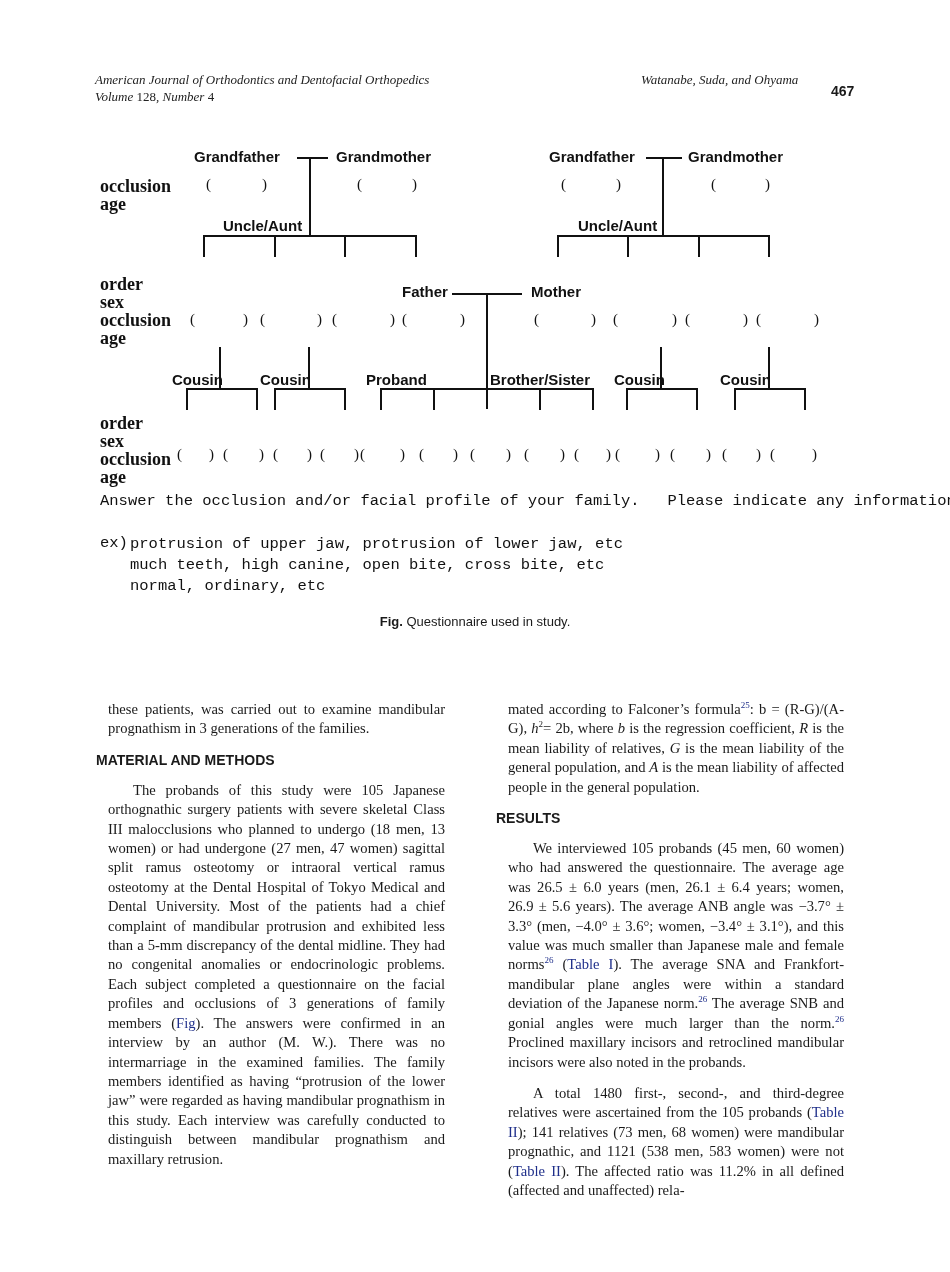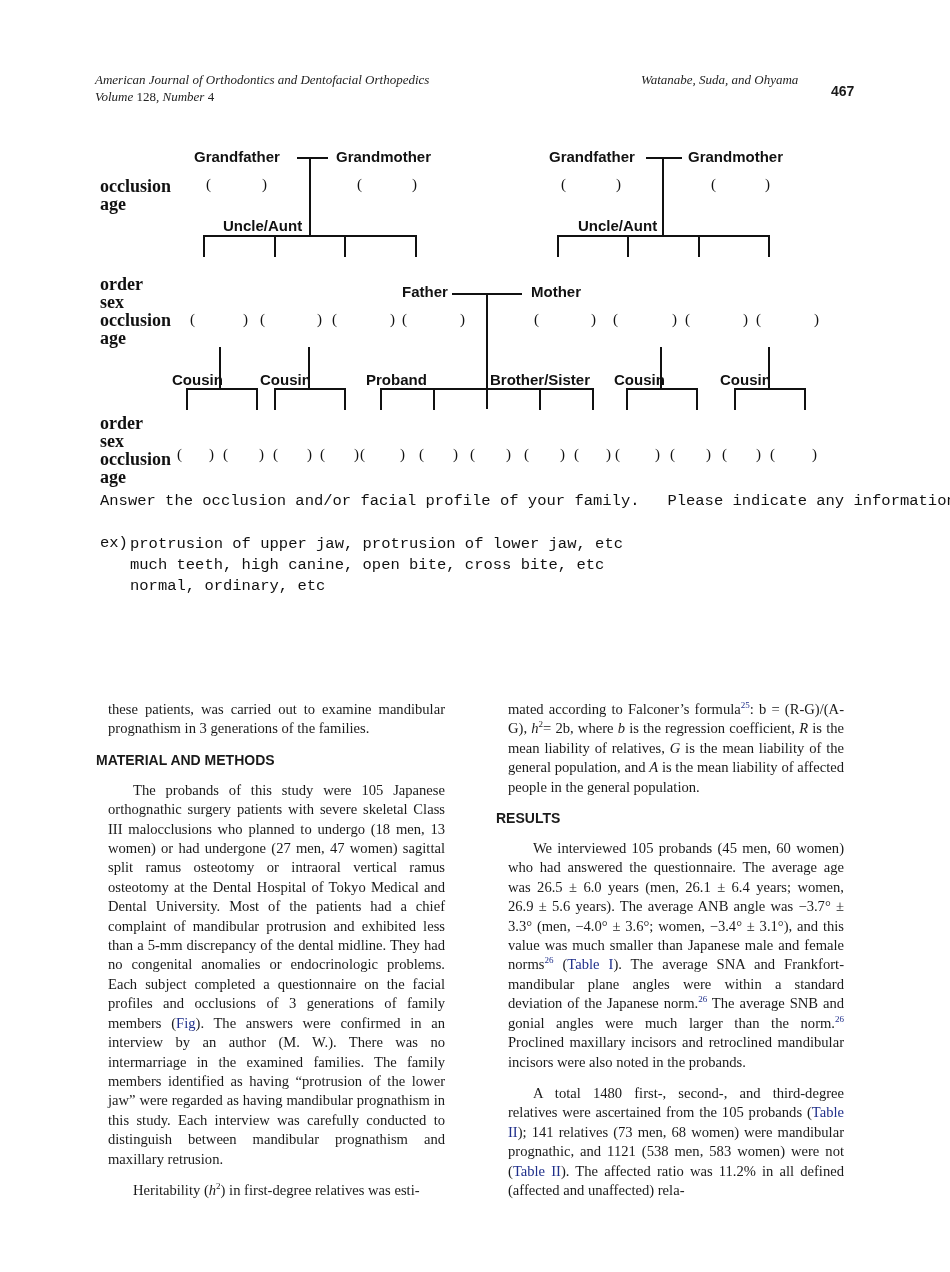--- a/index.html
+++ b/index.html
@@ -178,27 +178,27 @@
 
   <div class="finstr" style="left:100px; top:492px;"><span>Answer the occlusion and/or facial profile of your family.</span>&nbsp;&nbsp;&nbsp;<span>Please indicate any information when you are not sure.</span></div>
 
   <div class="finstr" style="left:100px; top:534px;">ex)</div>
   <div class="finstr" style="left:130px; top:534px; line-height:21px;">
     <div>protrusion of upper jaw, protrusion of lower jaw, etc</div>
     <div>much teeth, high canine, open bite, cross bite, etc</div>
     <div>normal, ordinary, etc</div>
   </div>
 
+  <div class="caption"><b>Fig.</b> <span>Questionnaire used in study.</span></div>
 </div>
 
 <div class="col" style="left:96px; top:688px; width:361px;">
   <p>these patients, was carried out to examine mandibular prognathism in 3 generations of the families.</p>
   <h3>MATERIAL AND METHODS</h3>
   <p class="ind"><span>The probands of this study were 105 Japanese orthognathic surgery patients with severe skeletal Class III malocclusions who planned to undergo (18 men, 13 women) or had undergone (27 men, 47 women) sagittal split ramus osteotomy or intraoral vertical ramus osteotomy at the Dental Hospital of Tokyo Medical and Dental University. Most of the patients had a chief complaint of mandibular protrusion and exhibited less than a 5-mm discrepancy of the dental midline. They had no congenital anomalies or endocrinologic problems. Each subject completed a questionnaire on the facial profiles and occlusions of 3 generations of family members (</span><span class="link">Fig</span><span>). The answers were confirmed in an interview by an author (M. W.). There was no intermarriage in the examined families. The family members identified as having “protrusion of the lower jaw” were regarded as having mandibular prognathism in this study. Each interview was carefully conducted to distinguish between mandibular prognathism and maxillary retrusion.</span></p>
-  <p class="ind"><span>Heritability (</span><i>h</i><sup>2</sup><span>) in first-degree relatives was esti-</span></p>
 </div>
 
 <div class="col" style="left:496px; top:688px; width:360px;">
   <p><span>mated according to Falconer’s formula</span><sup class="sup-link">25</sup><span>: b = (R-G)/(A-G), </span><i>h</i><sup>2</sup><span>= 2b, where </span><i>b</i><span> is the regression coefficient, </span><i>R</i><span> is the mean liability of relatives, </span><i>G</i><span> is the mean liability of the general population, and </span><i>A</i><span> is the mean liability of affected people in the general population.</span></p>
   <h3>RESULTS</h3>
   <p class="ind"><span>We interviewed 105 probands (45 men, 60 women) who had answered the questionnaire. The average age was 26.5 ± 6.0 years (men, 26.1 ± 6.4 years; women, 26.9 ± 5.6 years). The average ANB angle was −3.7° ± 3.3° (men, −4.0° ± 3.6°; women, −3.4° ± 3.1°), and this value was much smaller than Japanese male and female norms</span><sup class="sup-link">26</sup><span> (</span><span class="link">Table I</span><span>). The average SNA and Frankfort-mandibular plane angles were within a standard deviation of the Japanese norm.</span><sup class="sup-link">26</sup><span> The average SNB and gonial angles were much larger than the norm.</span><sup class="sup-link">26</sup><span> Proclined maxillary incisors and retroclined mandibular incisors were also noted in the probands.</span></p>
   <p class="ind"><span>A total 1480 first-, second-, and third-degree relatives were ascertained from the 105 probands (</span><span class="link">Table II</span><span>); 141 relatives (73 men, 68 women) were mandibular prognathic, and 1121 (538 men, 583 women) were not (</span><span class="link">Table II</span><span>). The affected ratio was 11.2% in all defined (affected and unaffected) rela-</span></p>
 </div>
 
 </body></html>

